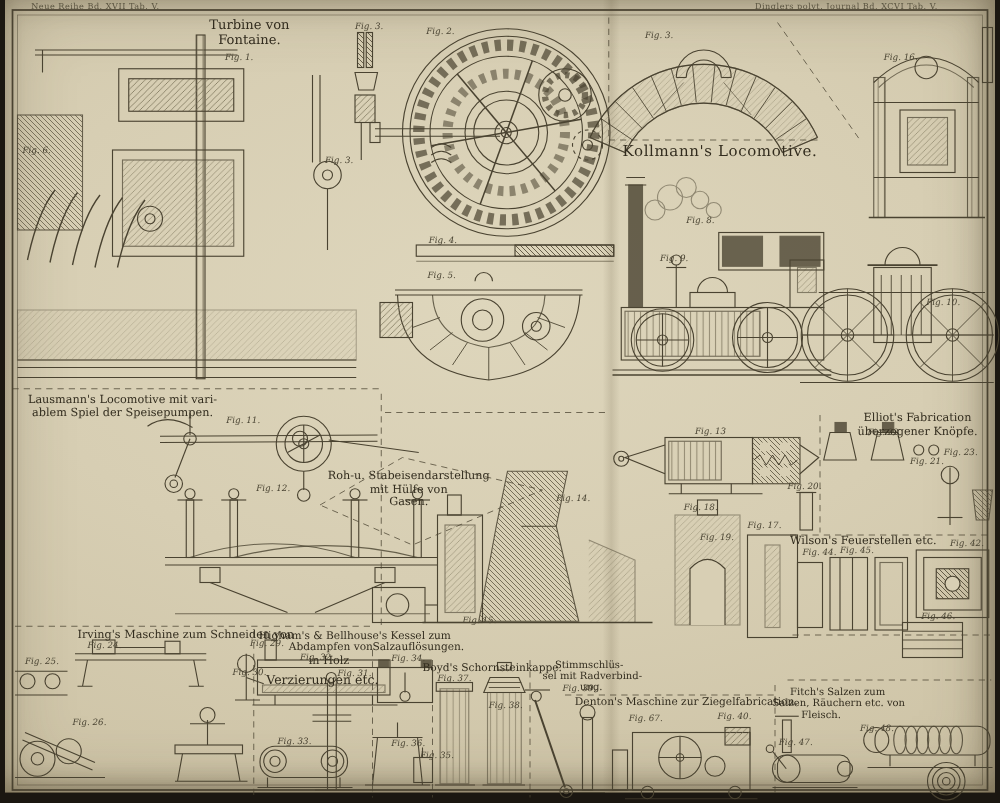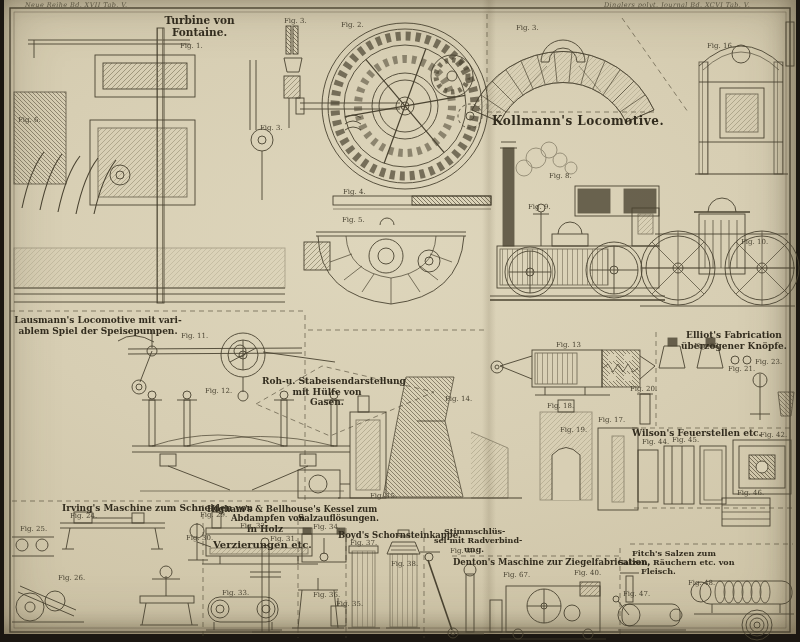--- a/index.html
+++ b/index.html
@@ -5,25 +5,25 @@
   *{margin:0;padding:0;box-sizing:border-box}
   html,body{width:800px;height:642px}
   body{position:relative;overflow:hidden;background:#1b1711;font-family:"DejaVu Serif",serif}
   .plate{position:absolute;left:4px;top:0;width:792px;height:634px;
     background:radial-gradient(120% 90% at 48% 38%, #ded6bc 0%, #d7ceb3 40%, #cfc5a8 72%, #bfb394 100%);}
   .plate::after{content:"";position:absolute;inset:0;pointer-events:none;
     box-shadow:inset 0 0 55px rgba(70,58,35,.28), inset -10px 0 22px rgba(60,48,28,.25), inset 0 -8px 16px rgba(60,48,28,.22);}
   .fold{position:absolute;left:482px;top:0;width:14px;height:634px;z-index:1;
     background:linear-gradient(90deg,rgba(90,78,52,0) 0%,rgba(90,78,52,.15) 50%,rgba(90,78,52,0) 100%);}
   svg.eng{position:absolute;left:0;top:0;width:800px;height:642px;z-index:2}
-  .marg{position:absolute;z-index:3;font-style:italic;font-size:6.5px;color:#5a5440;letter-spacing:.4px;white-space:nowrap}
-  .title{position:absolute;z-index:3;font-weight:bold;color:#322c1e;line-height:1.18;white-space:nowrap}
+  .marg{position:absolute;z-index:3;font-size:6.5px;color:#5a5440;letter-spacing:.4px;white-space:nowrap}
+  .title{position:absolute;z-index:3;font-weight:normal;color:#322c1e;line-height:1.18;white-space:nowrap}
   .title span{display:block}
   .t-center{text-align:center}
-  .fl{position:absolute;z-index:3;font-size:7px;color:#4a4433;white-space:nowrap}
+  .fl{position:absolute;z-index:3;font-style:italic;font-size:7px;color:#4a4433;white-space:nowrap}
 </style>
 </head>
 <body>
 
 <div class="plate"></div>
 <div class="fold"></div>
 
 <svg class="eng" viewBox="0 0 800 642">
   <defs>
     <pattern id="h1" width="5" height="5" patternUnits="userSpaceOnUse">

